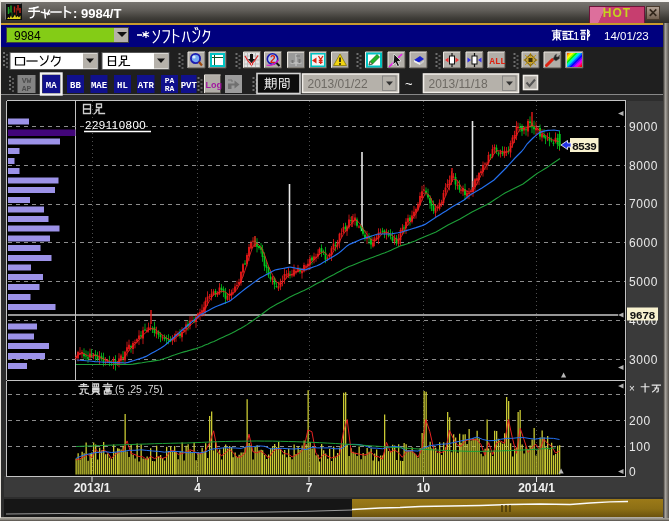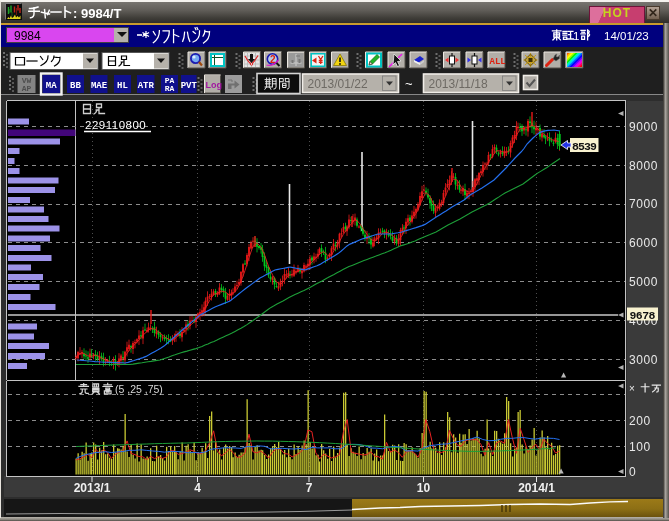--- a/index.html
+++ b/index.html
@@ -2,21 +2,21 @@
 <html><head><meta charset="utf-8"><style>
 *{margin:0;padding:0;box-sizing:border-box}
 html,body{width:669px;height:521px;overflow:hidden;background:#2d2d2d;
 font-family:"Liberation Sans",sans-serif;position:relative}
 .abs{position:absolute}
 #title{left:0;top:0;width:669px;height:23px;background:linear-gradient(#787570 0%,#6e6b66 15%,#605d58 40%,#403e39 75%,#2f2d29 100%);border-top:2px solid #f5f3ef;border-left:1px solid #e8e4de}
 #ticon{left:5px;top:3px;width:17px;height:17px;background:#111;border:1px solid #777;border-right-color:#222;border-bottom-color:#222}
 #hot{left:589px;top:6px;width:56px;height:23px;background:linear-gradient(115deg,#dd6f9c 0 24%,#c73e6f 25%);border:1px solid #6d1338;color:#c6d41f;font-weight:bold;font-size:12px;text-align:center;line-height:13px;letter-spacing:1px}
 #xbtn{left:646px;top:6px;width:14px;height:14px;background:linear-gradient(#b3a294,#73604f);border:1px solid #493a2c;color:#32261a;font-weight:bold;font-size:12px;text-align:center;line-height:12px}
 #navy{left:1px;top:23px;width:665px;height:24px;background:#00007e;border-top:2px solid #c89b2d}
-#sym{left:6px;top:27px;width:109px;height:16px;background:#d946ef;border:1px solid #404040;color:#000;font-size:12px;padding:1px 0 0 7px}
+#sym{left:6px;top:27px;width:109px;height:16px;background:#84cc16;border:1px solid #404040;color:#000;font-size:12px;padding:1px 0 0 7px}
 #symdd{left:114px;top:27px;width:15px;height:16px;background:#b5b1aa;border:1px solid #404040;border-left:none}
 #tb1{left:1px;top:47px;width:665px;height:24px;background:#1f1f1f}
 #tb2{left:1px;top:71px;width:665px;height:23px;background:#1f1f1f}
 #chartbg{left:1px;top:94px;width:665px;height:423px;background:#2d2d2d;border-top:1px solid #888}
 #mainplot{left:7px;top:100px;width:619px;height:281px;background:#000}
 #volplot{left:7px;top:381px;width:619px;height:96px;background:#000}
 #paxis{left:627px;top:101px;width:36px;height:375px;background:#3a3a3a}
 #xaxis{left:4px;top:476px;width:659px;height:21px;background:#3a3a3a}
 #navstrip{left:4px;top:499px;width:660px;height:18px;background:#161616}
 #navgold{left:352px;top:499px;width:312px;height:18px;background:linear-gradient(#9c7a18,#8d6f15 55%,#6b520e)}

